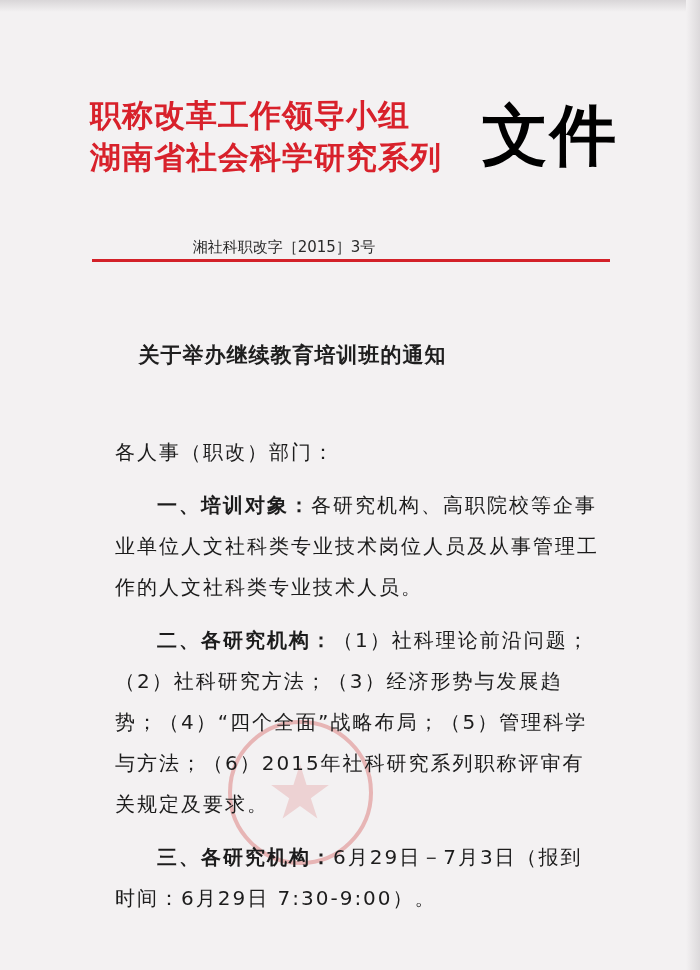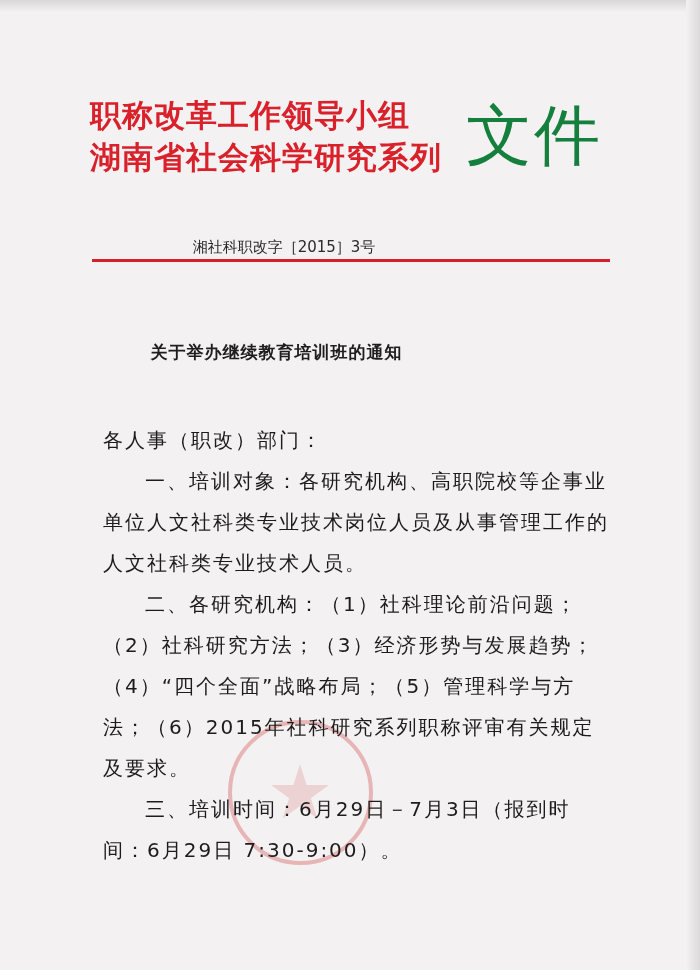--- a/index.html
+++ b/index.html
@@ -11,33 +11,33 @@
       color: #1c1c1c;
     }
     .page-edge-top { position: absolute; left: 0; top: 0; width: 700px; height: 12px;
       background: linear-gradient(#d9d6d8, #f3f1f2); }
     .page-edge-right { position: absolute; right: 0; top: 0; width: 14px; height: 970px;
       background: linear-gradient(90deg, #f3f1f2, #dcd9db); }
     .header-org { position: absolute; left: 90px; top: 94px; color: #d8212b;
       font-family: "DejaVu Serif", serif; font-weight: bold; font-size: 31px; line-height: 42px;
       letter-spacing: 1px; }
     .header-org div { white-space: nowrap; }
-    .header-wenjian { position: absolute; left: 466px; top: 96px; color: #15803d;
-      font-family: "DejaVu Sans", sans-serif; font-weight: normal; font-size: 66px; line-height: 80px;
+    .header-wenjian { position: absolute; left: 482px; top: 96px; color: #000000;
+      font-family: "DejaVu Sans", sans-serif; font-weight: bold; font-size: 66px; line-height: 80px;
       letter-spacing: 2px; }
     .doc-number { position: absolute; left: 0; width: 568px; top: 238px; text-align: center;
       font-family: "DejaVu Sans", sans-serif; font-size: 15px; color: #2a2a2a; }
     .red-rule { position: absolute; left: 92px; top: 259px; width: 518px; height: 3px; background: #d32129; }
-    .title { position: absolute; left: 0; width: 553px; top: 341px; text-align: center;
-      font-family: "DejaVu Serif", serif; font-weight: bold; font-size: 17px; color: #1e1e1e; letter-spacing: 1px; }
+    .title { position: absolute; left: 16px; width: 553px; top: 341px; text-align: center;
+      font-family: "DejaVu Serif", serif; font-weight: bold; font-size: 21px; color: #1e1e1e; letter-spacing: 1px; }
     .body-text { position: absolute; left: 103px; width: 510px; top: 420px;
       font-family: "DejaVu Sans", sans-serif; font-size: 20px; line-height: 41px; color: #1c1c1c; letter-spacing: 2px; }
-    .body-text p { margin: 0; }
+    .body-text p { margin: 12px; }
     .indent { text-indent: 42px; }
-    .bold { font-weight: normal; text-align: center; }
+    .bold { font-weight: bold; text-align: center; }
     .stamp { position: absolute; left: 228px; top: 720px; width: 145px; height: 145px; border-radius: 50%;
       border: 4px solid rgba(210, 70, 70, 0.35); box-sizing: border-box; }
     .stamp::after { content: ""; position: absolute; left: 38px; top: 40px; width: 60px; height: 60px;
       background: rgba(210,70,70,0.18); clip-path: polygon(50% 0%, 61% 35%, 98% 35%, 68% 57%, 79% 91%, 50% 70%, 21% 91%, 32% 57%, 2% 35%, 39% 35%); }
   </style>
 </head>
 <body>
 
 <div class="page-edge-top"></div>
 <div class="page-edge-right"></div>
@@ -52,14 +52,14 @@
 <div class="red-rule"></div>
 
 <div class="title">关于举办继续教育培训班的通知</div>
 
 <div class="stamp"></div>
 
 <div class="body-text">
   <p>各人事（职改）部门：</p>
   <p class="indent"><span class="bold">一、培训对象：</span><span>各研究机构、高职院校等企事业单位人文社科类专业技术岗位人员及从事管理工作的人文社科类专业技术人员。</span></p>
   <p class="indent"><span class="bold">二、各研究机构：</span><span>（1）社科理论前沿问题；（2）社科研究方法；（3）经济形势与发展趋势；（4）“四个全面”战略布局；（5）管理科学与方法；（6）2015年社科研究系列职称评审有关规定及要求。</span></p>
-  <p class="indent"><span class="bold">三、培训时间：</span><span>6月29日－7月3日（报到时间：6月29日 7:30-9:00）。</span></p>
+  <p class="indent"><span class="bold">三、各研究机构：</span><span>6月29日－7月3日（报到时间：6月29日 7:30-9:00）。</span></p>
 </div>
 
 </body></html>

